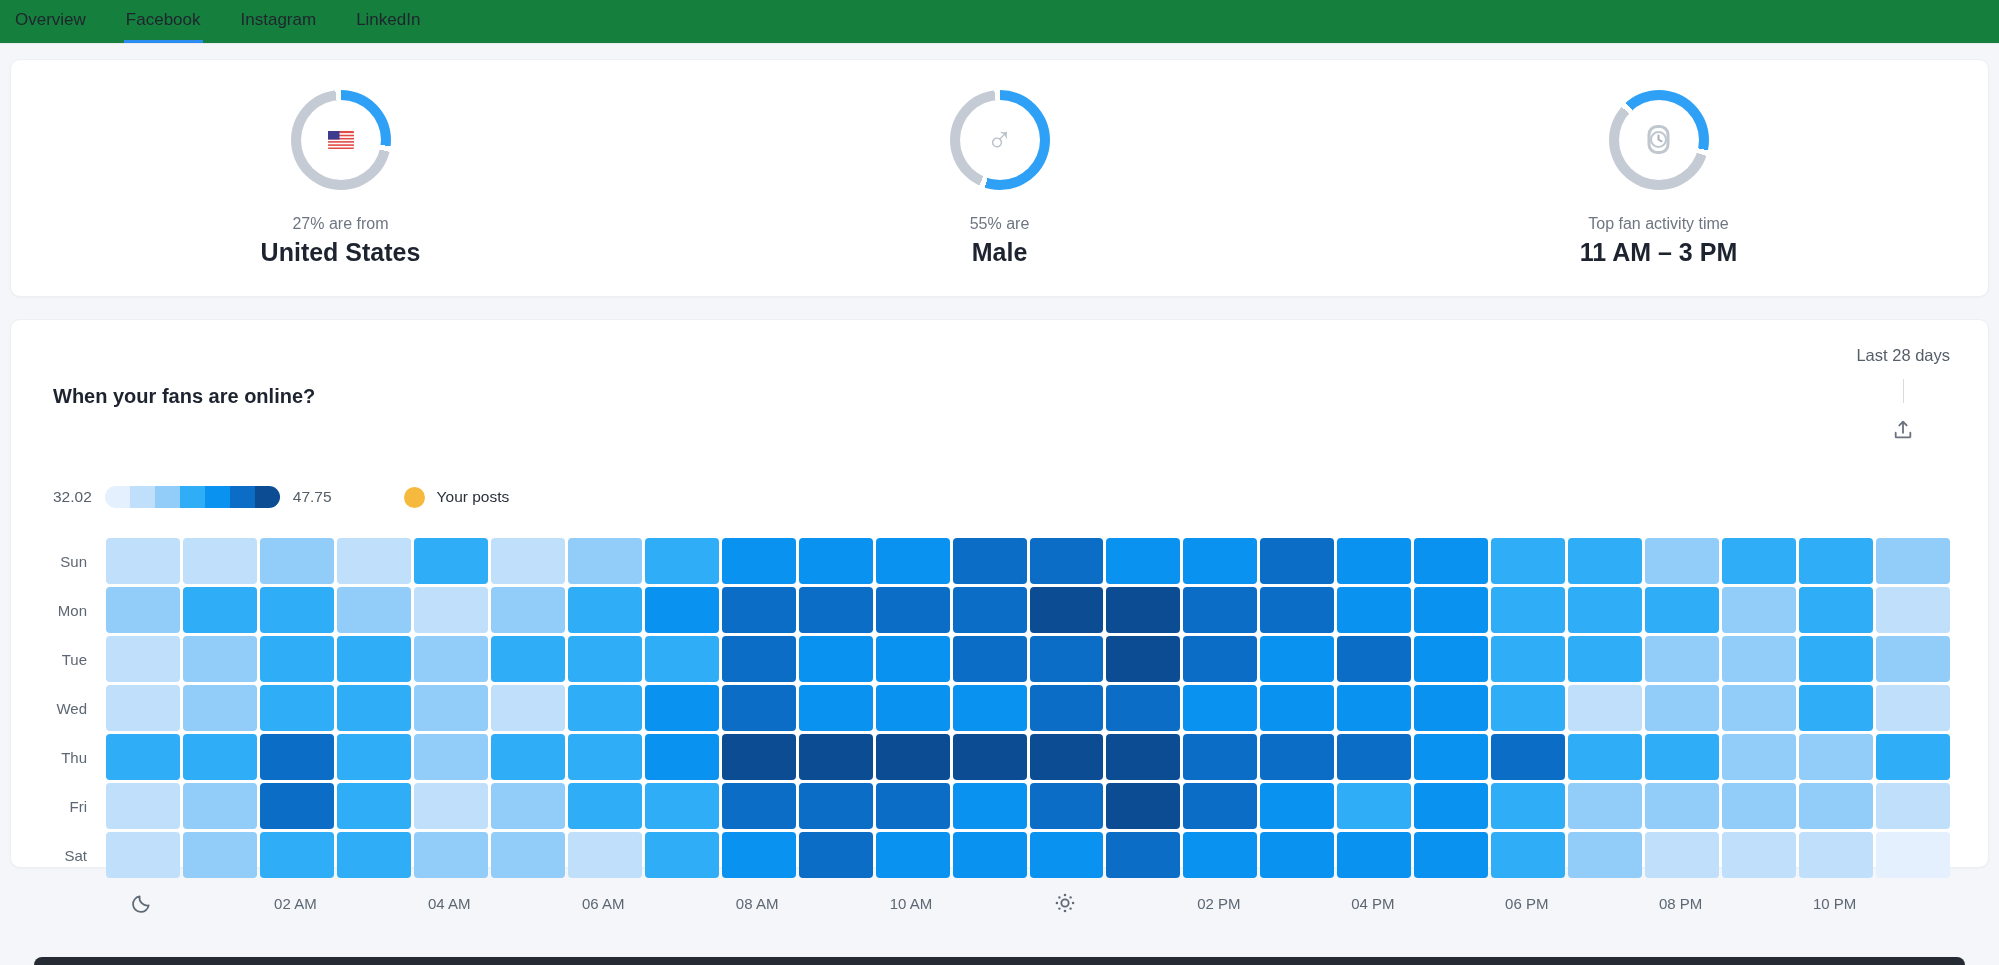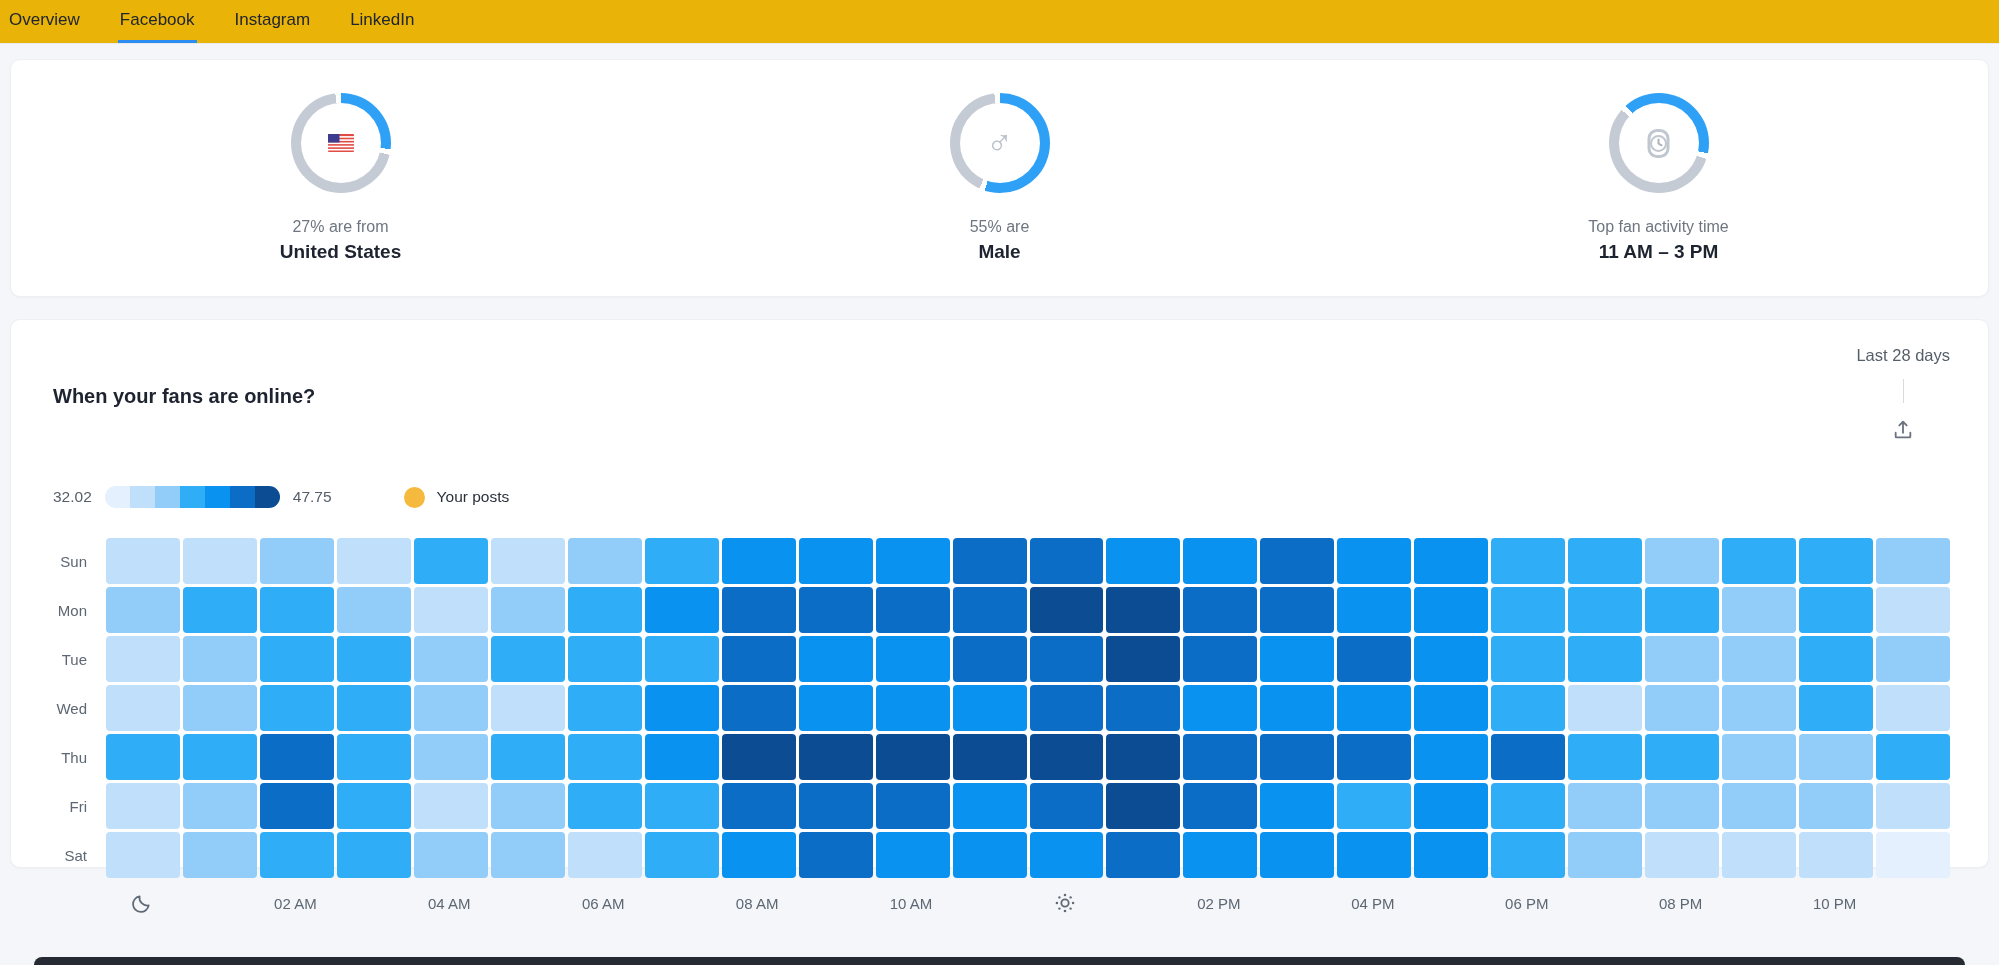--- a/index.html
+++ b/index.html
@@ -1,21 +1,21 @@
 <!DOCTYPE html>
 <html><head>
 <meta charset="utf-8">
 <style>
   * { margin:0; padding:0; box-sizing:border-box; }
   html,body { width:1999px; height:965px; }
   body { font-family:"Liberation Sans","DejaVu Sans",sans-serif; background:#f4f6f9; color:#20262e; overflow:hidden; }
   .page { position:relative; width:1999px; height:965px; }
 
   
-  .topnav { height:44px; background:#eab308; border-bottom:1px solid #e8eaee; display:flex; align-items:stretch; padding-left:7px; gap:36px; }
+  .topnav { height:44px; background:#15803d; border-bottom:1px solid #e8eaee; display:flex; align-items:stretch; padding-left:13px; gap:36px; }
   .nav-tab { background:none; border:none; font:17px "Liberation Sans",sans-serif; color:#20262e; cursor:pointer; padding:0 2px; border-bottom:3px solid transparent; }
   .nav-tab.active { border-bottom-color:#2d8cf0; }
 
   
   .filter-row { position:relative; height:63px; margin-top:26px; }
   .redacted { position:absolute; left:8px; top:0; width:312px; height:63px; background:#e9ebee; border-radius:4px; }
   .segmented { position:absolute; left:345px; top:50%; transform:translateY(-50%); display:inline-flex; }
   .seg-btn { background:#fff; border:1px solid #d6dade; margin-left:-1px; padding:0 19px; height:40px; font:16.5px "Liberation Sans",sans-serif; color:#20262e; cursor:pointer; position:relative; }
   .seg-btn:first-child { border-radius:8px 0 0 8px; margin-left:0; }
   .seg-btn:last-child { border-radius:0 8px 8px 0; }
@@ -26,21 +26,21 @@
   .stats-card { margin-top:15px; height:238px; display:flex; align-items:center; }
   .stat-item { flex:1; display:flex; flex-direction:column; align-items:center; }
   .stat-visual { height:100px; display:flex; align-items:flex-end; justify-content:center; }
   .donut { width:100px; height:100px; border-radius:50%; position:relative; }
   .donut::after { content:""; position:absolute; inset:10px; background:#fff; border-radius:50%; }
   .donut .center-icon { position:absolute; inset:0; display:flex; align-items:center; justify-content:center; z-index:2; }
   .male-glyph { font-size:36px; color:#b9c0c9; line-height:1; }
   .bar-chart { display:flex; align-items:flex-end; gap:5px; height:76px; }
   .bar-chart .bar { width:13px; border-radius:2.5px 2.5px 0 0; background:#c5cbd4; }
   .stat-line1 { margin-top:25px; font-size:16px; color:#6e7681; }
-  .stat-line2 { margin-top:5px; font-size:19px; font-weight:bold; color:#1d2430; }
+  .stat-line2 { margin-top:5px; font-size:25px; font-weight:bold; color:#1d2430; }
 
   
   .heatmap-card { margin-top:22px; height:549px; padding:26px 38px 0 32px; position:relative; }
   .hm-header { display:flex; align-items:center; }
   .hm-title { font-size:20px; font-weight:bold; color:#1d2430; margin-left:10px; }
   .hm-right { margin-left:auto; display:flex; align-items:center; gap:14px;flex-direction:column; }
   .hm-range { font-size:16.5px; color:#555e69; }
   .hm-divider { width:1px; height:24px; background:#d7dbe0; }
   .export-btn { background:none; border:none; cursor:pointer; display:flex; align-items:center; padding:2px; }
 

